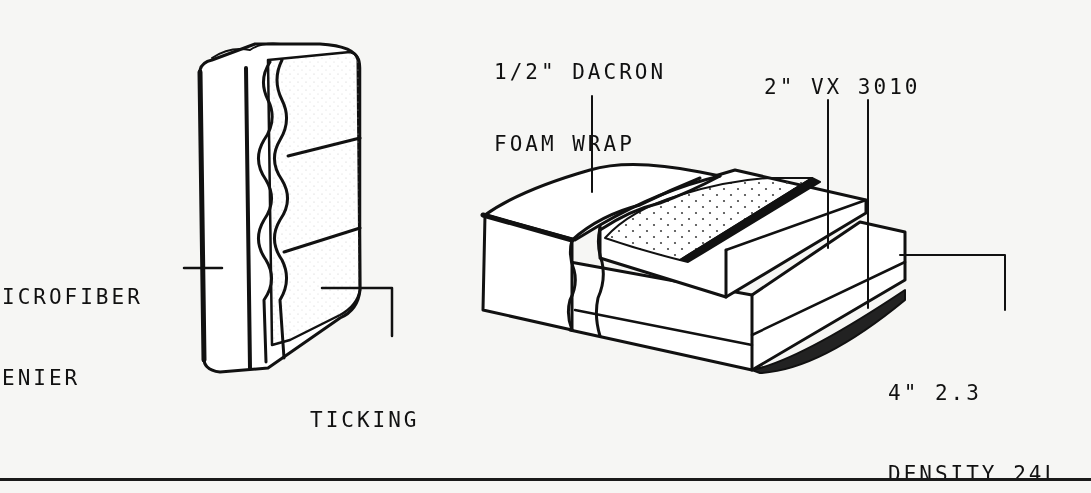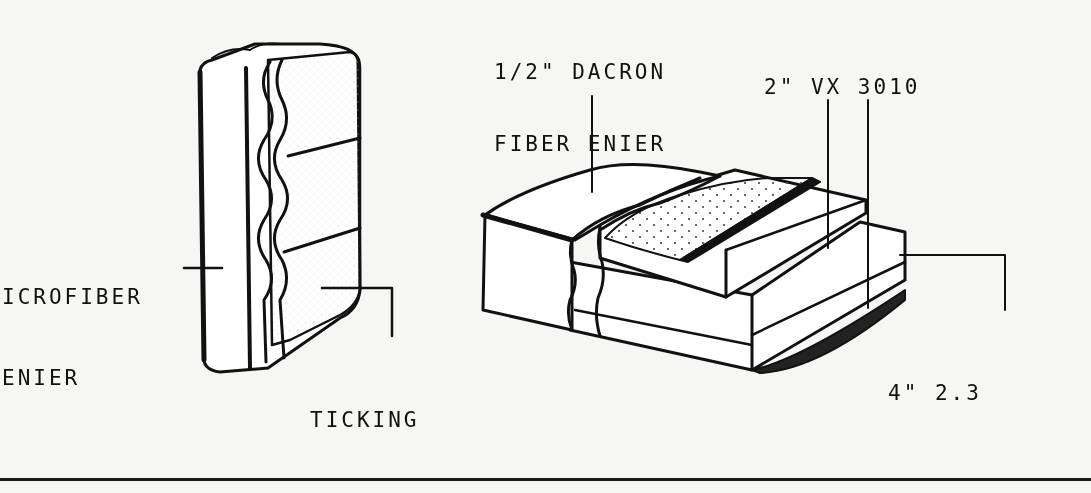--- a/index.html
+++ b/index.html
@@ -82,36 +82,37 @@
 
       <line x1="592" y1="96" x2="592" y2="192" stroke-width="2"></line>
       <line x1="828" y1="100" x2="828" y2="248" stroke-width="2"></line>
       <line x1="868" y1="100" x2="868" y2="308" stroke-width="2"></line>
       <polyline points="900,255 1005,255 1005,310" stroke-width="2" fill="none"></polyline>
     </g>
   </svg>
 
   <div class="label" style="left:494px; top:12px;">
     <span>1/2" DACRON</span>
-    <span>FIBER ENIER</span>
+    <span>FOAM WRAP</span>
   </div>
 
   <div class="label" style="left:764px; top:27px;">
     <span>2" VX 3010</span>
   </div>
 
   <div class="label" style="left:2px; top:230px; line-height:27px;">
     <span>ICROFIBER</span>
     <span>ENIER</span>
   </div>
 
   <div class="label" style="left:310px; top:350px; line-height:28px;">
     <span>TICKING</span>
   </div>
 
   <div class="label" style="left:888px; top:326px; line-height:27px;">
     <span>4" 2.3</span>
+    <span>DENSITY 24L</span>
     
     
   </div>
 
   <div class="rule"></div>
 </div>
 
 </body></html>

